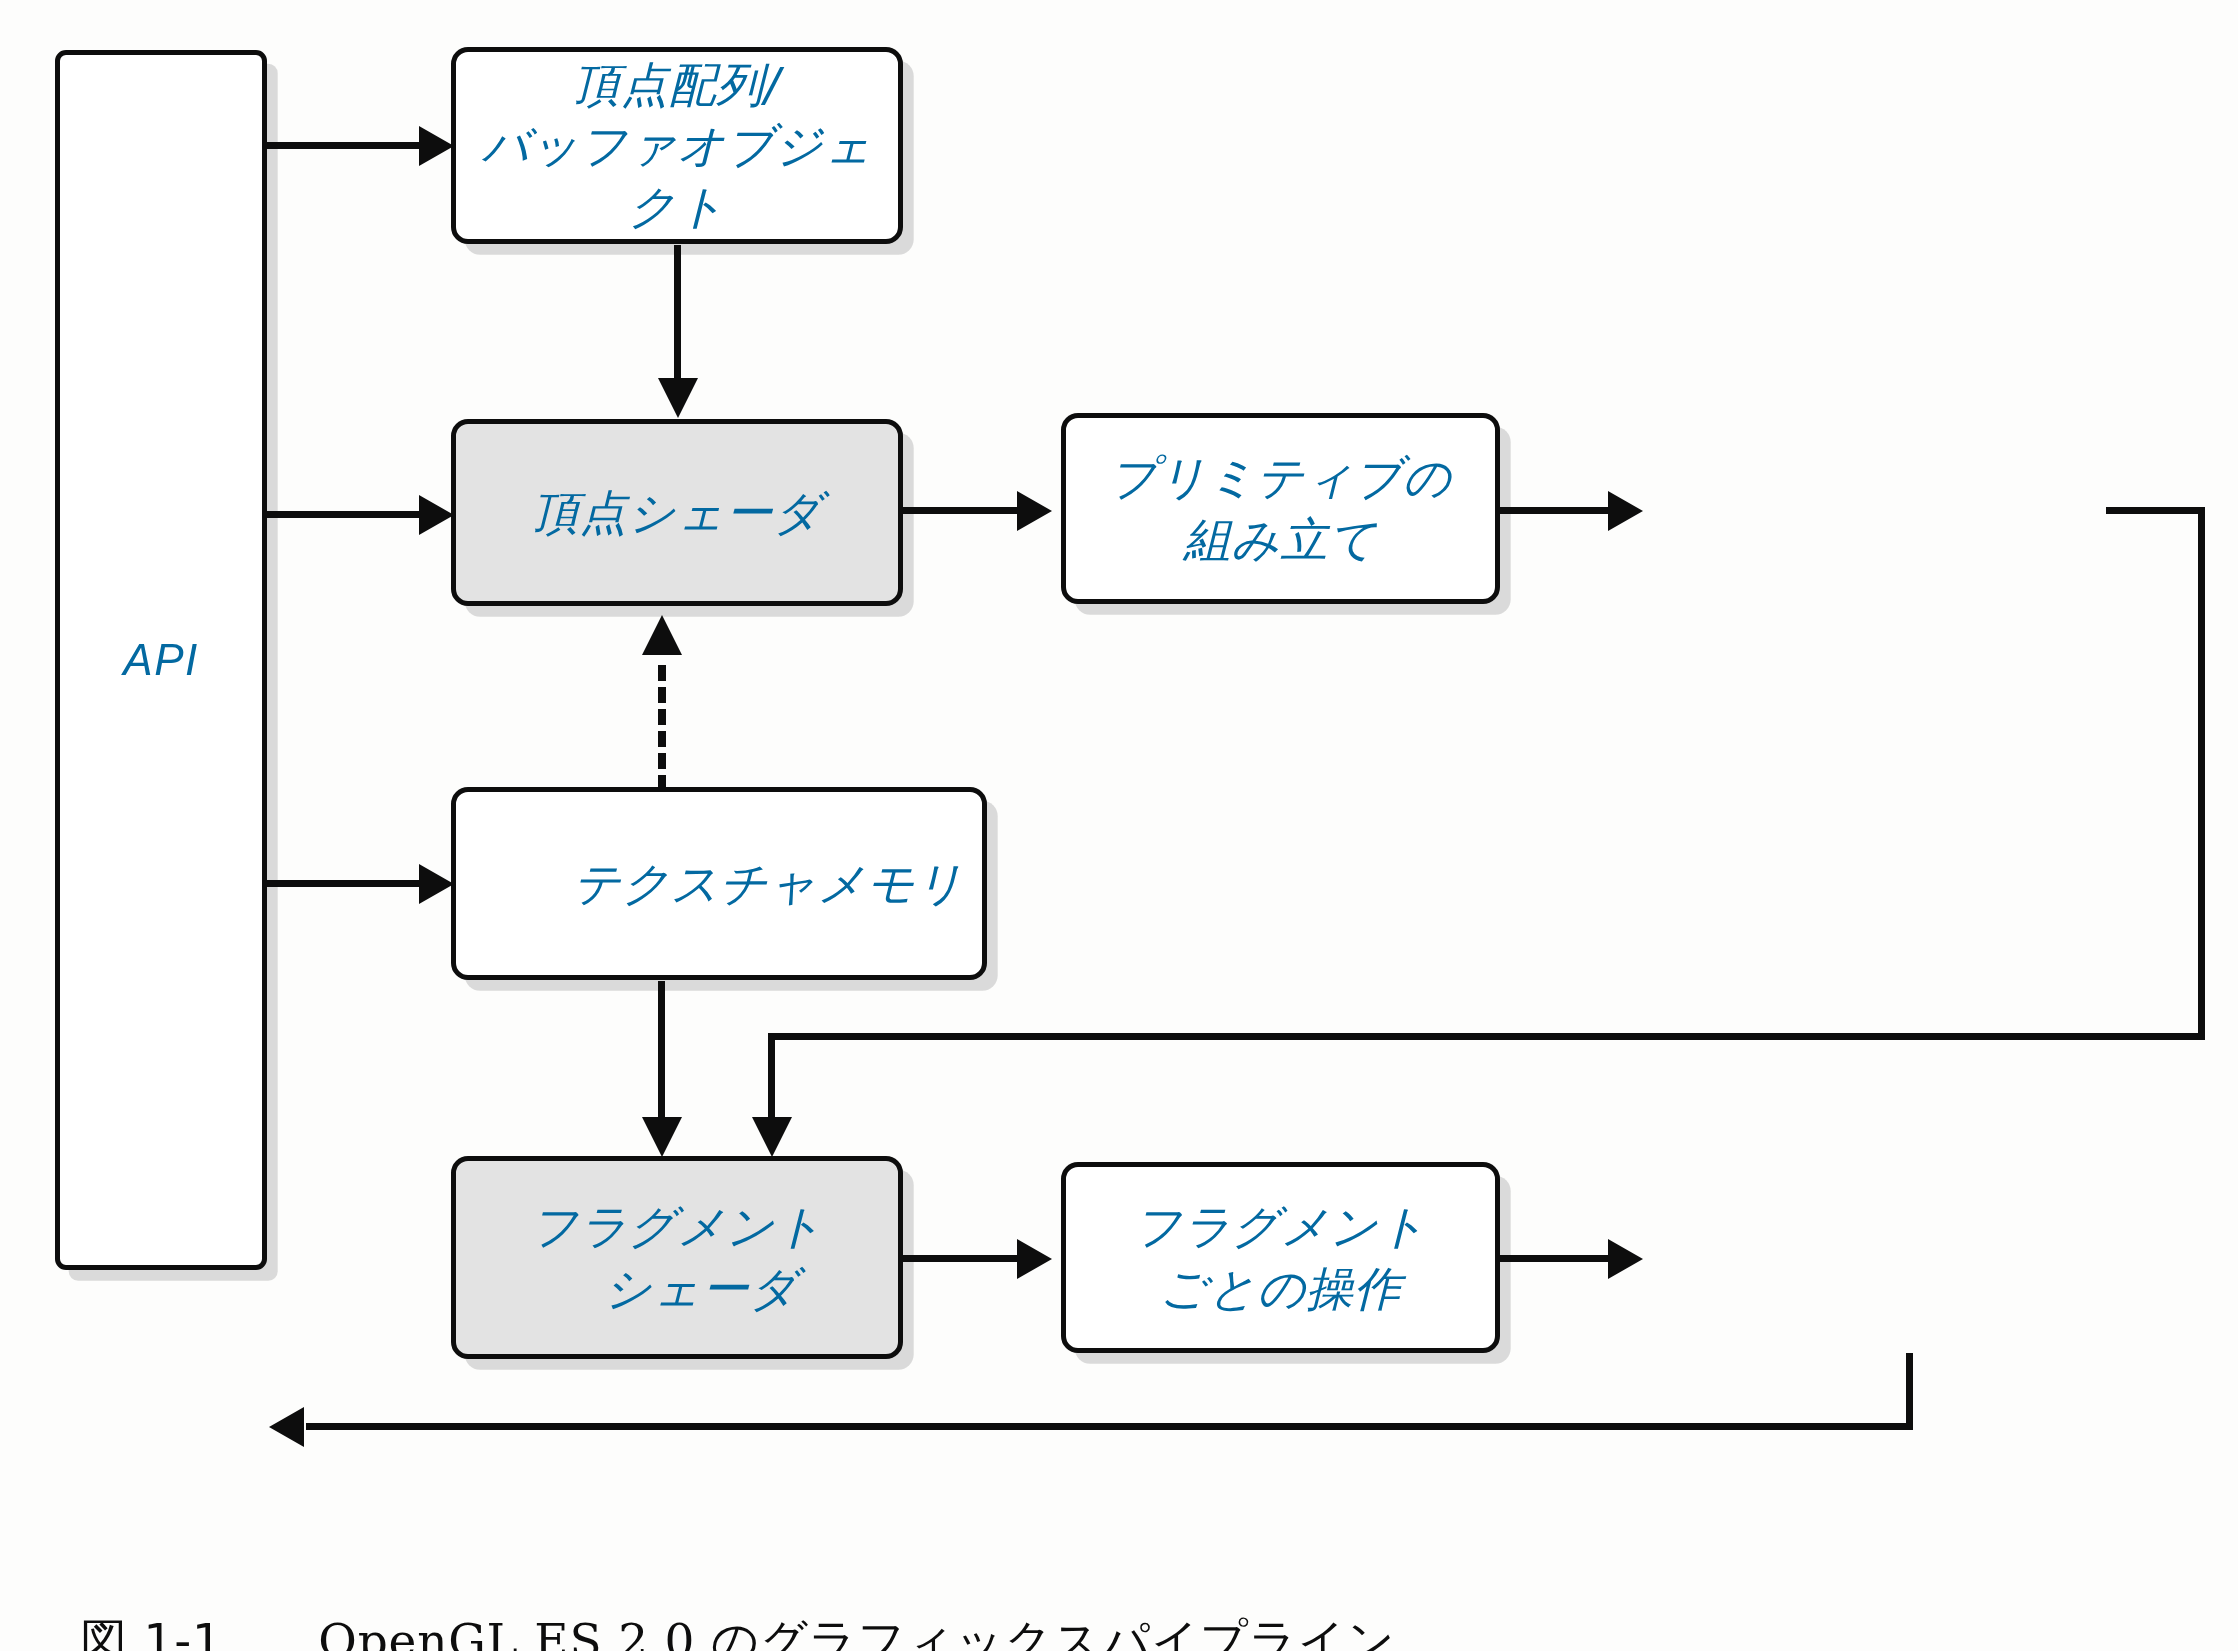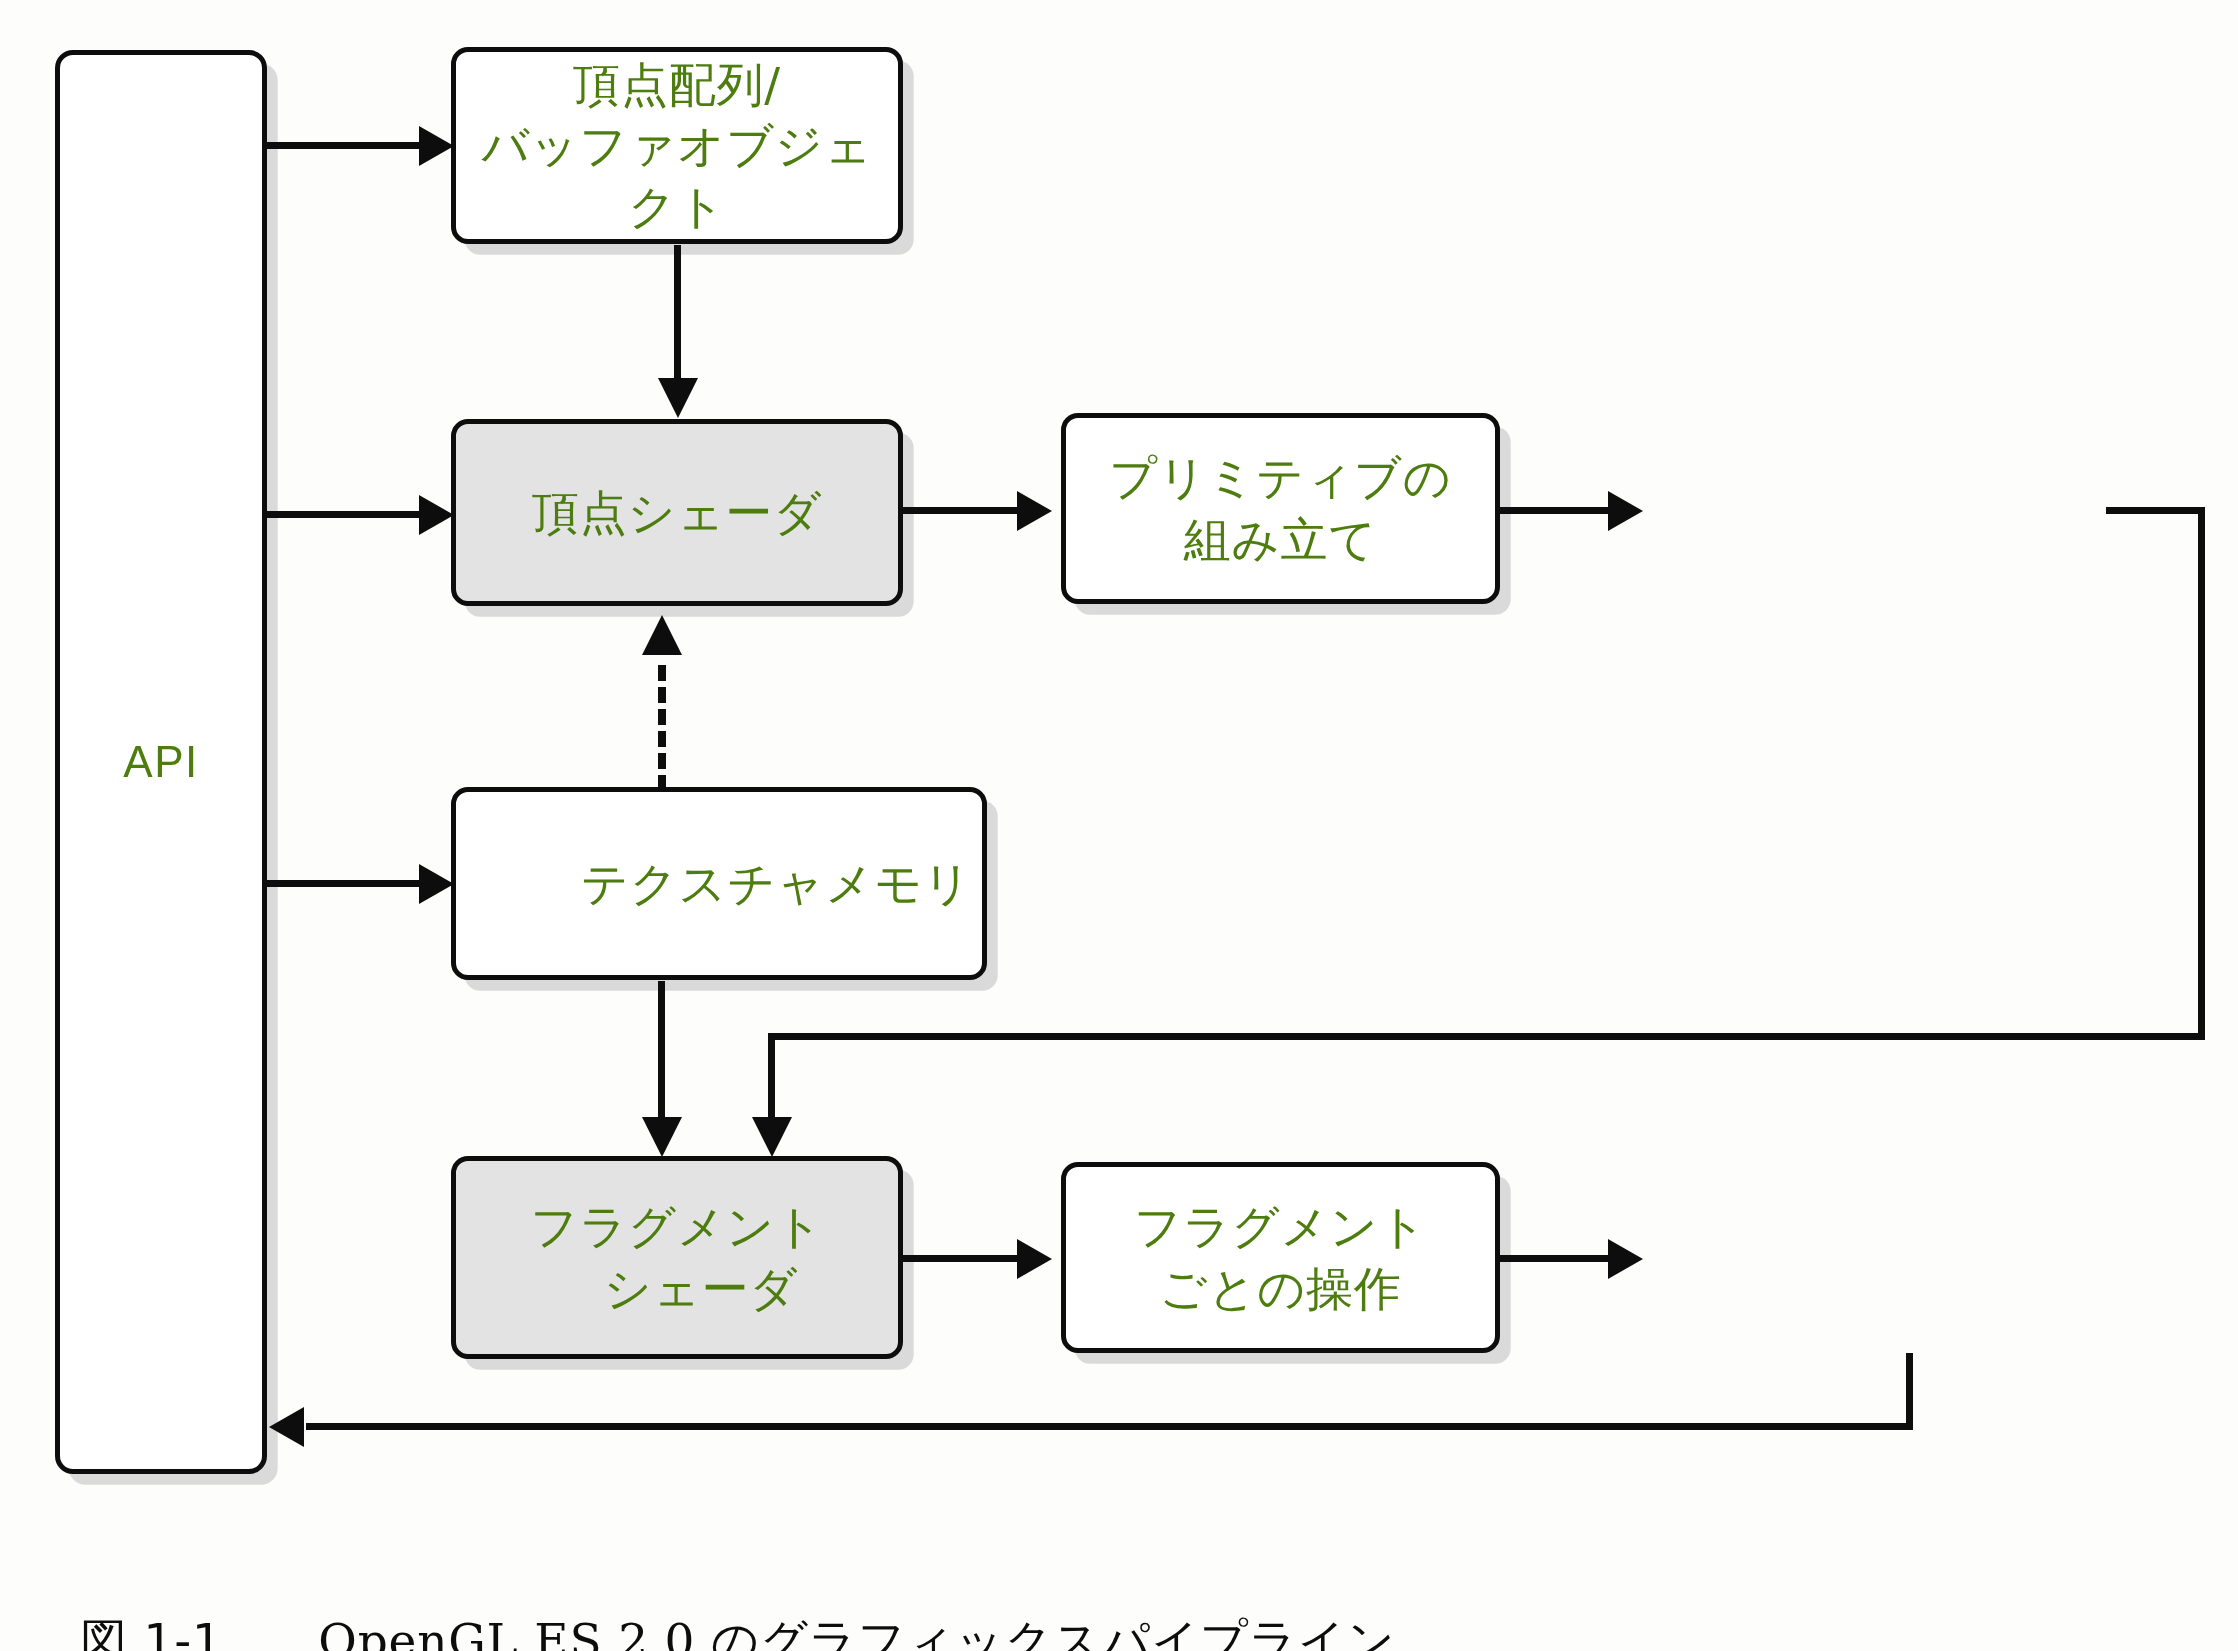--- a/index.html
+++ b/index.html
@@ -16,24 +16,25 @@
     display:flex;
     align-items:center;
     justify-content:center;
     text-align:center;
   }
   .node.shaded{background:#e3e3e3;}
   .node .label{
     font-family:"DejaVu Sans","Liberation Sans",sans-serif;
     font-size:47px;
     line-height:1.30;
-    color:#4d7c0f;
+    color:#0369a1;
     letter-spacing:0.8px;
     white-space:pre-line;
-    padding:0 10px;
+    padding:0 18px;
+    font-style:italic;
   }
   .node.api .label{
     font-family:"Liberation Sans","DejaVu Sans",sans-serif;
     font-size:44px;
     letter-spacing:1.5px;
   }
 
   
   .seg{position:absolute;background:#0d0d0d;}
   .seg.h{height:6.9px;}
@@ -74,21 +75,21 @@
     white-space:pre;
     letter-spacing:0.8px;
   }
   .caption .cap-num{ font-family:"DejaVu Sans","Liberation Sans",sans-serif; }
 </style>
 </head>
 <body>
 
 <div id="page">
 
-  <div class="node api" style="left:55px;top:50px;width:212px;height:1424px;border-radius:18px;">
+  <div class="node api" style="left:55px;top:50px;width:212px;height:1220px;border-radius:11px;">
     <span class="label">API</span>
   </div>
 
   <div class="node" style="left:451px;top:47px;width:452px;height:197px;">
     <span class="label">頂点配列/
 バッファオブジェクト</span>
   </div>
 
   <div class="node shaded" style="left:451px;top:419px;width:452px;height:187px;">
     <span class="label">頂点シェーダ</span>

